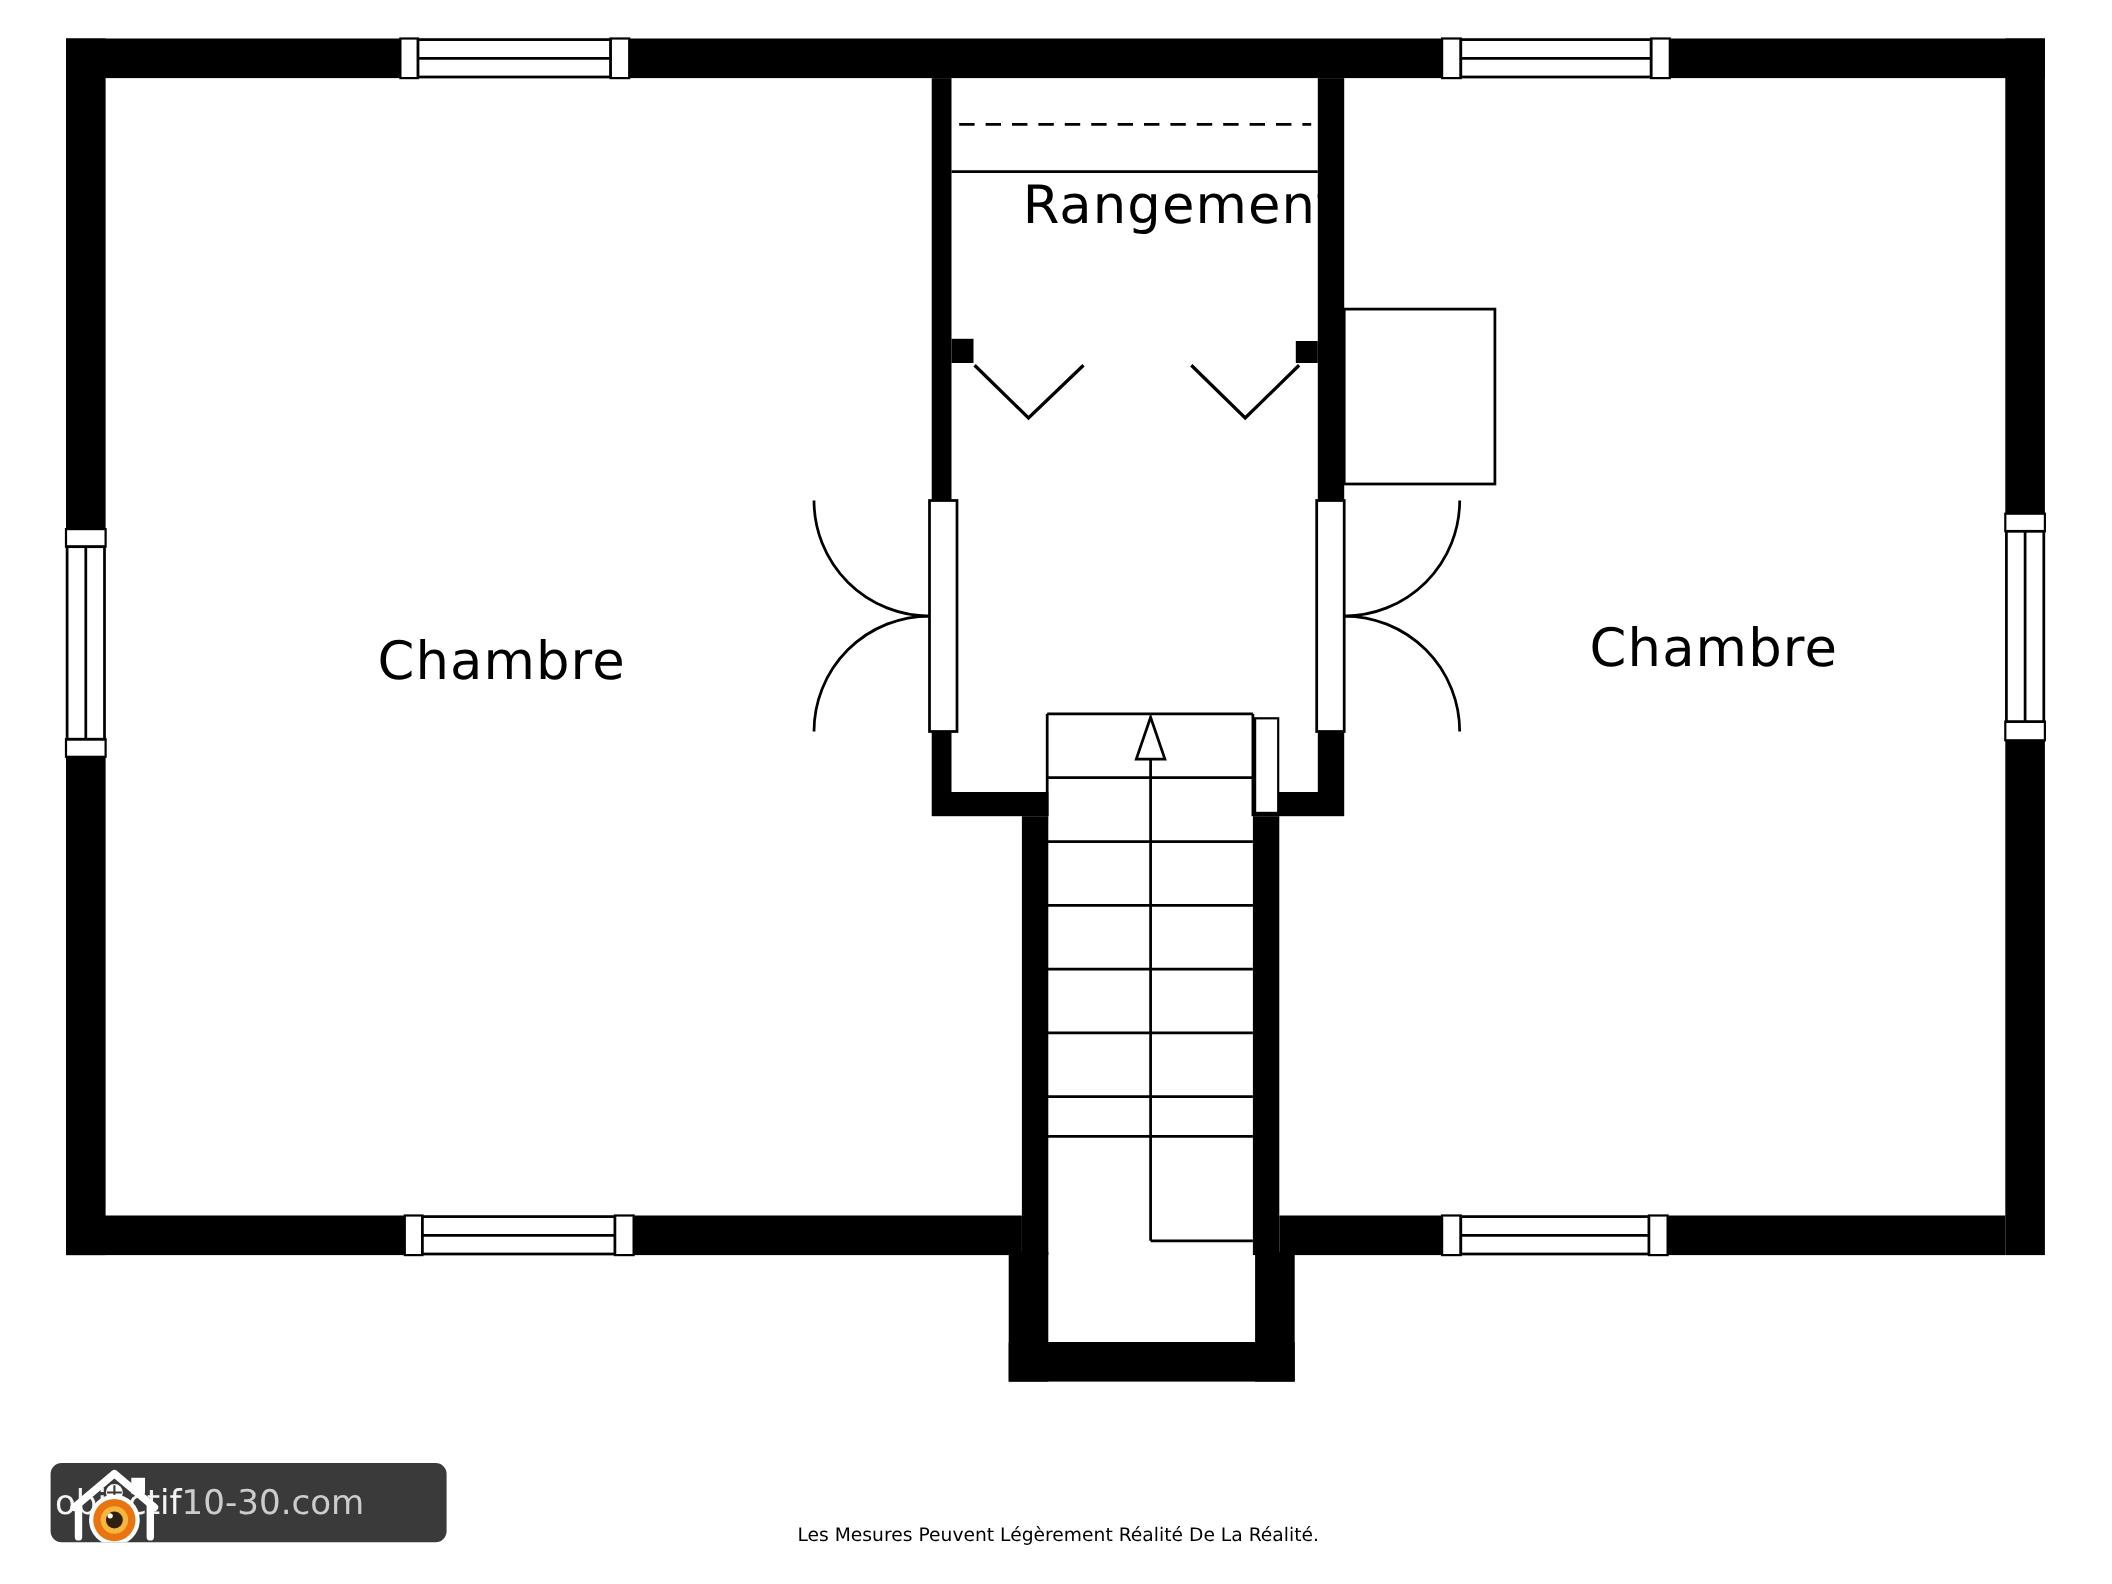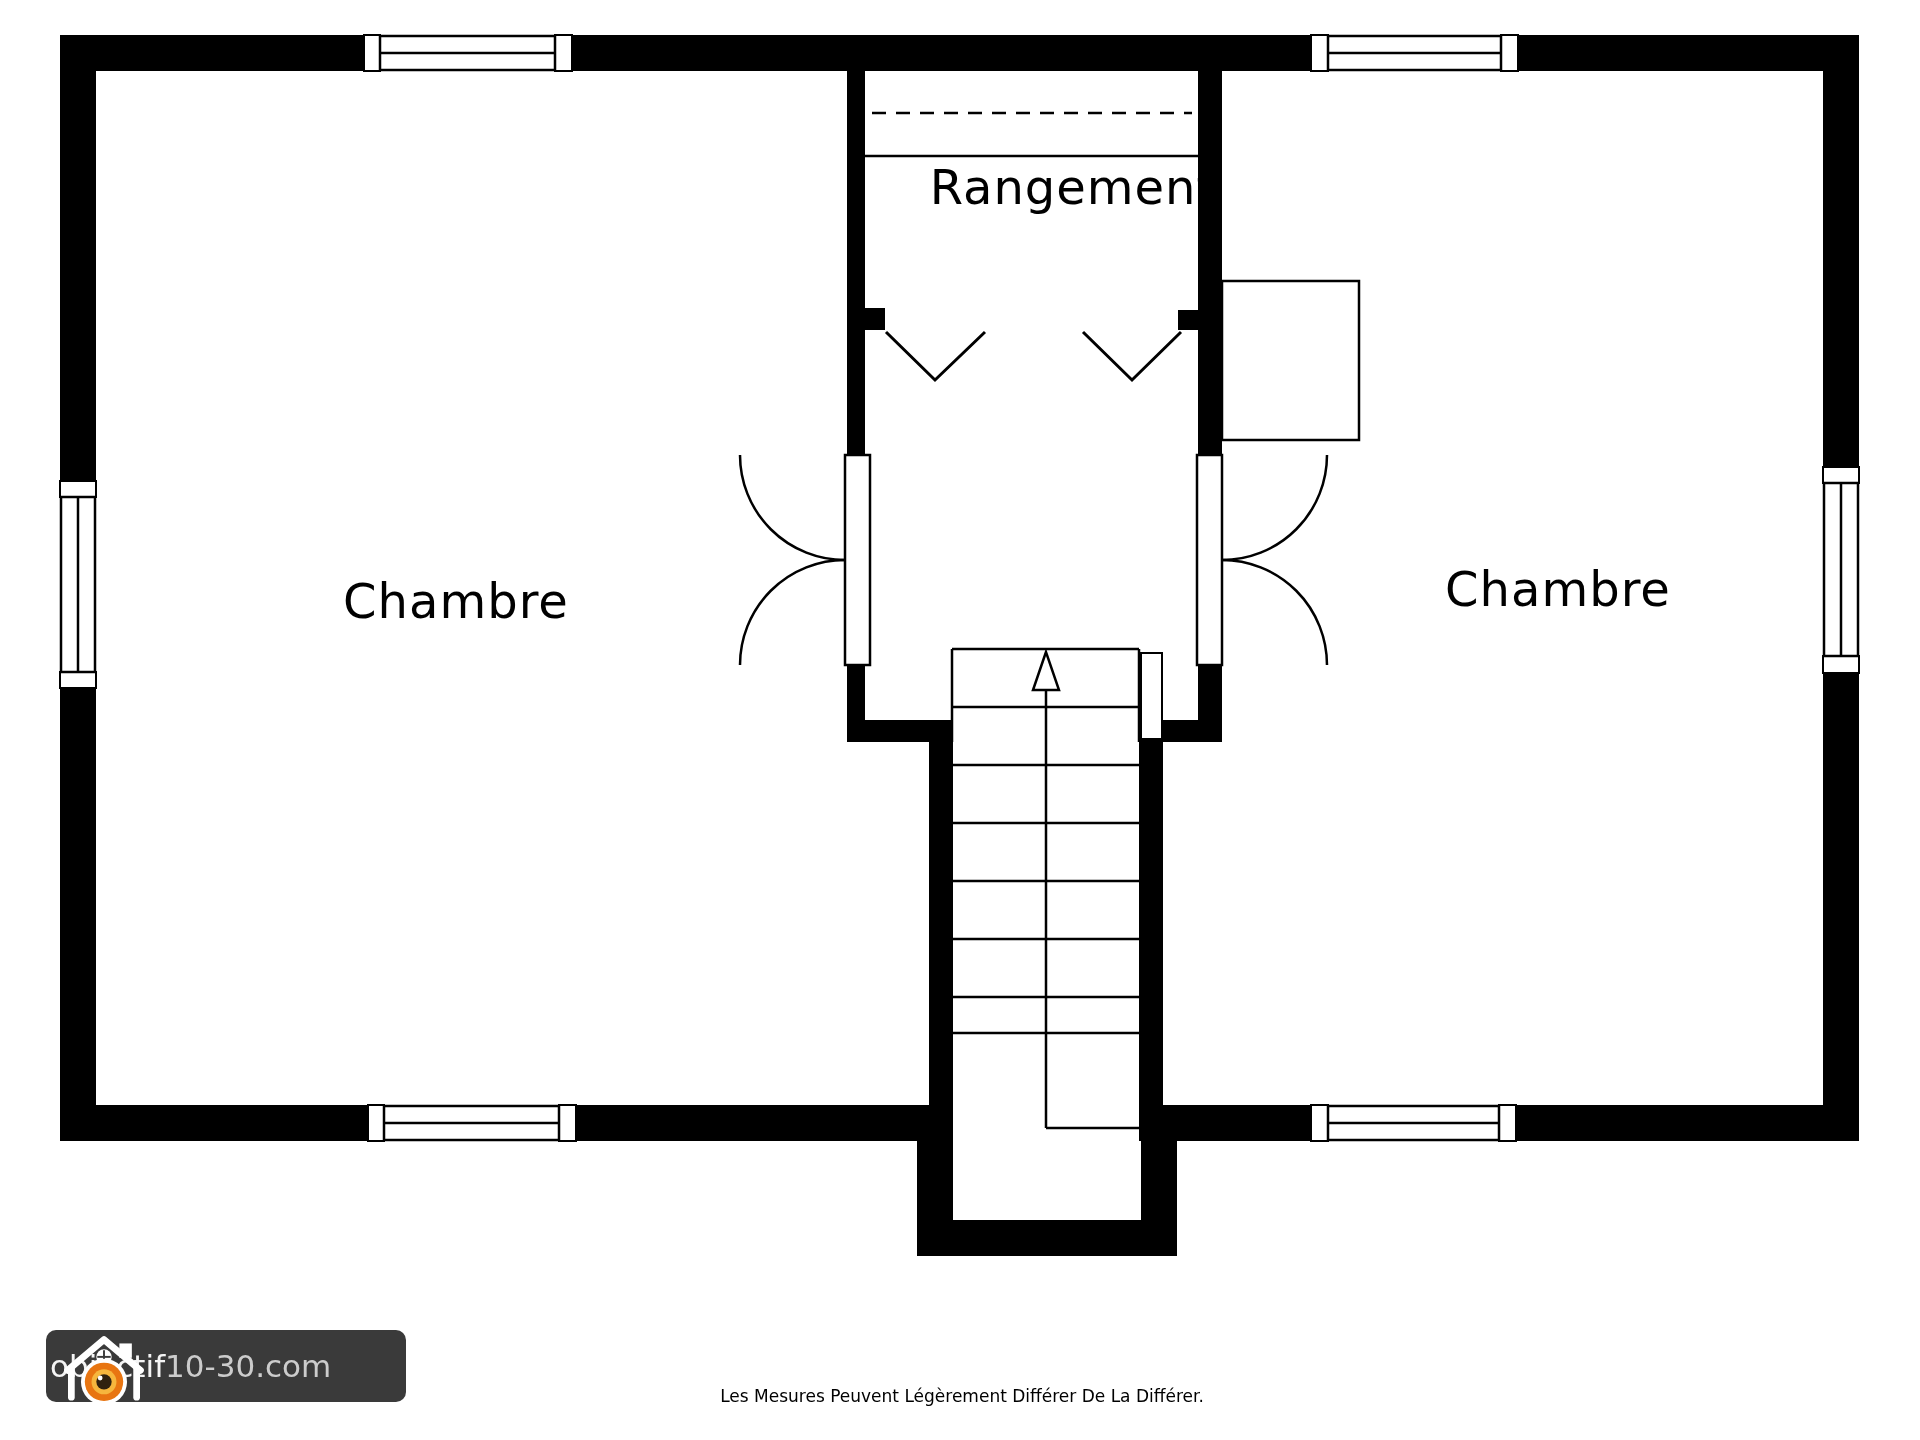--- a/index.html
+++ b/index.html
@@ -146,21 +146,21 @@
       <line x1="1046" y1="1128" x2="1139" y2="1128"></line>
       <line x1="1046" y1="690" x2="1046" y2="1128"></line>
       <polygon points="1046,652 1033,690 1059,690" fill="#ffffff"></polygon>
     </g>
   </svg>
 
   <div class="room-label" style="left:456px;top:601px;">Chambre</div>
   <div class="room-label" style="left:1073px;top:187px;">Rangement</div>
   <div class="room-label" style="left:1558px;top:589px;">Chambre</div>
 
-  <div class="disclaimer">Les Mesures Peuvent Légèrement Différer De La Différer.</div>
+  <div class="disclaimer">Les Mesures Peuvent Légèrement Réalité De La Réalité.</div>
 
   <div class="logo">
     <svg class="icon" width="96" height="72" viewBox="0 0 100 75">
 
       <g stroke="#ffffff" fill="none" stroke-width="7" stroke-linecap="round" stroke-linejoin="round">
         <polyline points="12,42 50,10 88,42"></polyline>
         <line x1="16" y1="40" x2="16" y2="70"></line>
         <line x1="84" y1="40" x2="84" y2="70"></line>
       </g>
 

